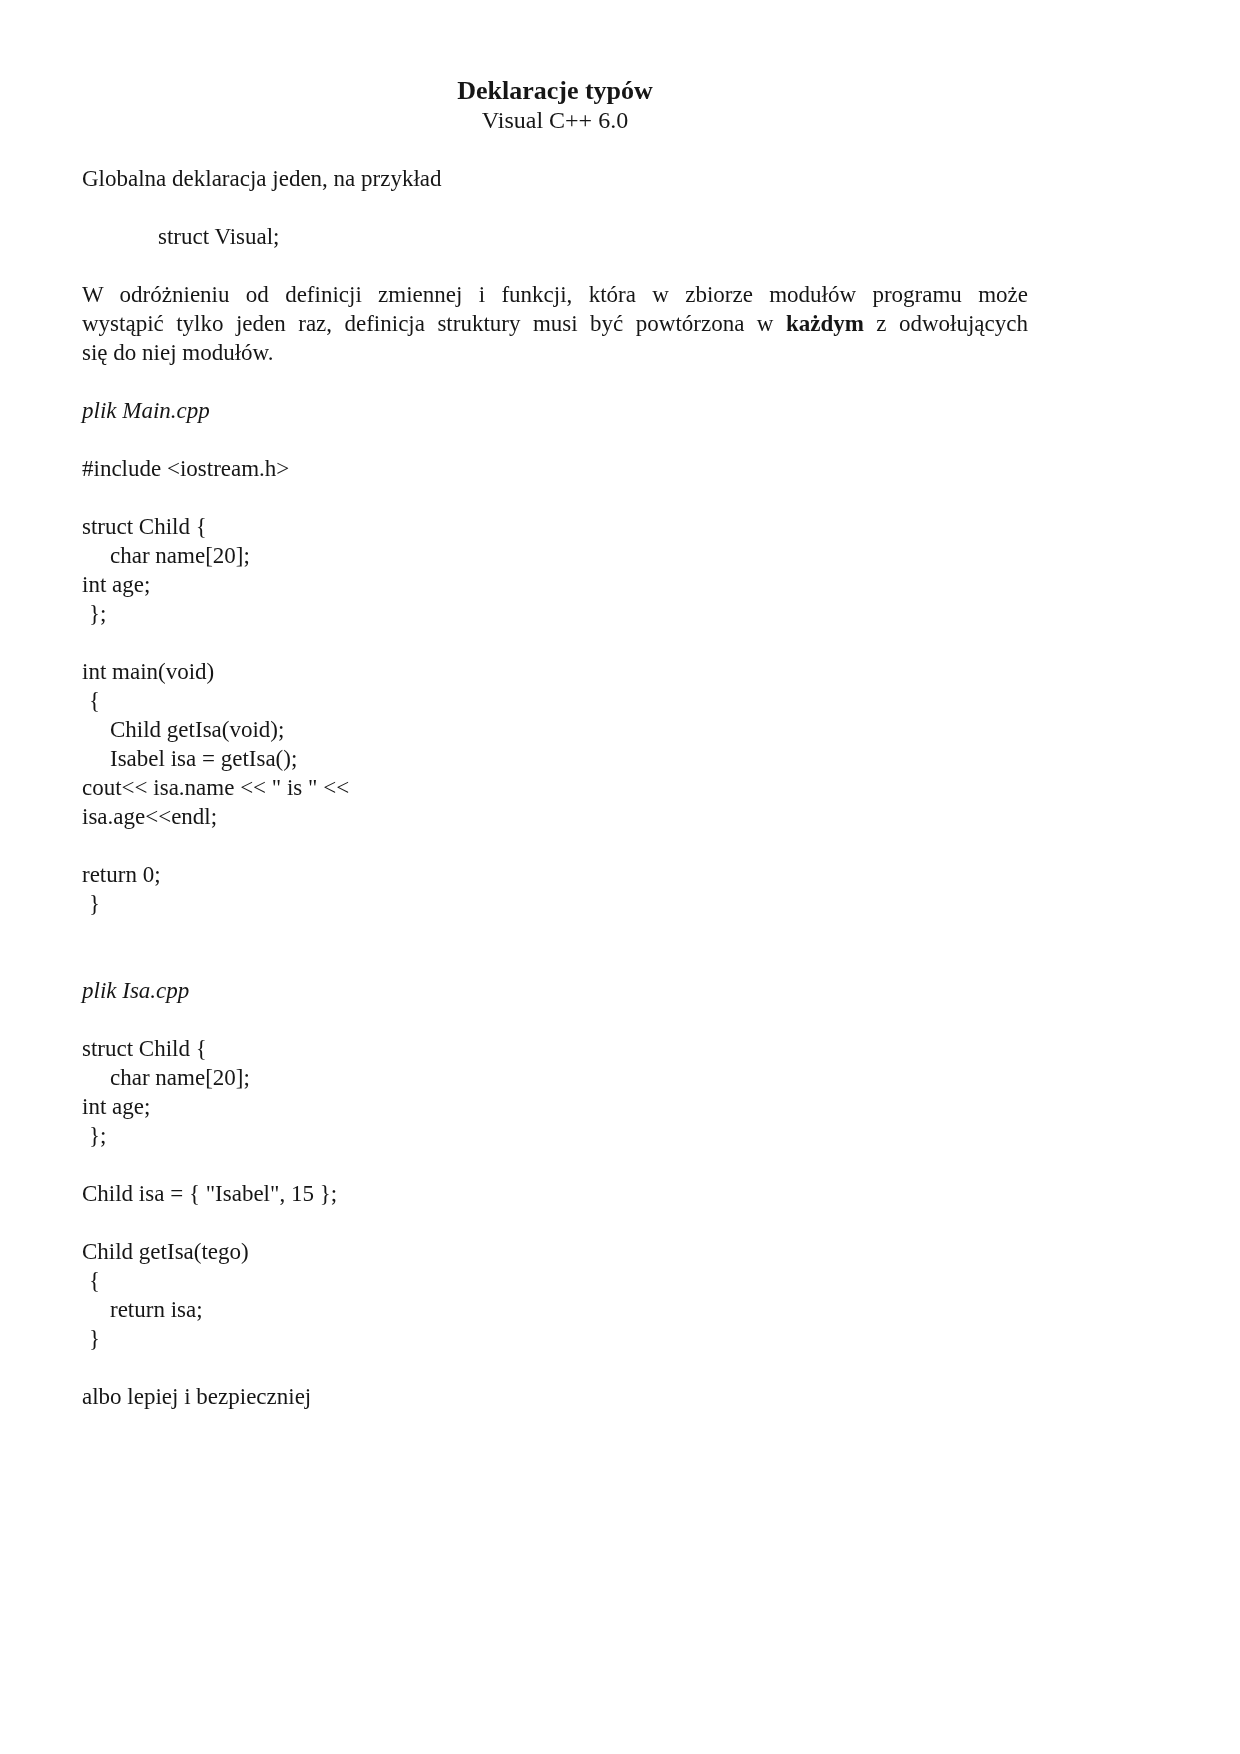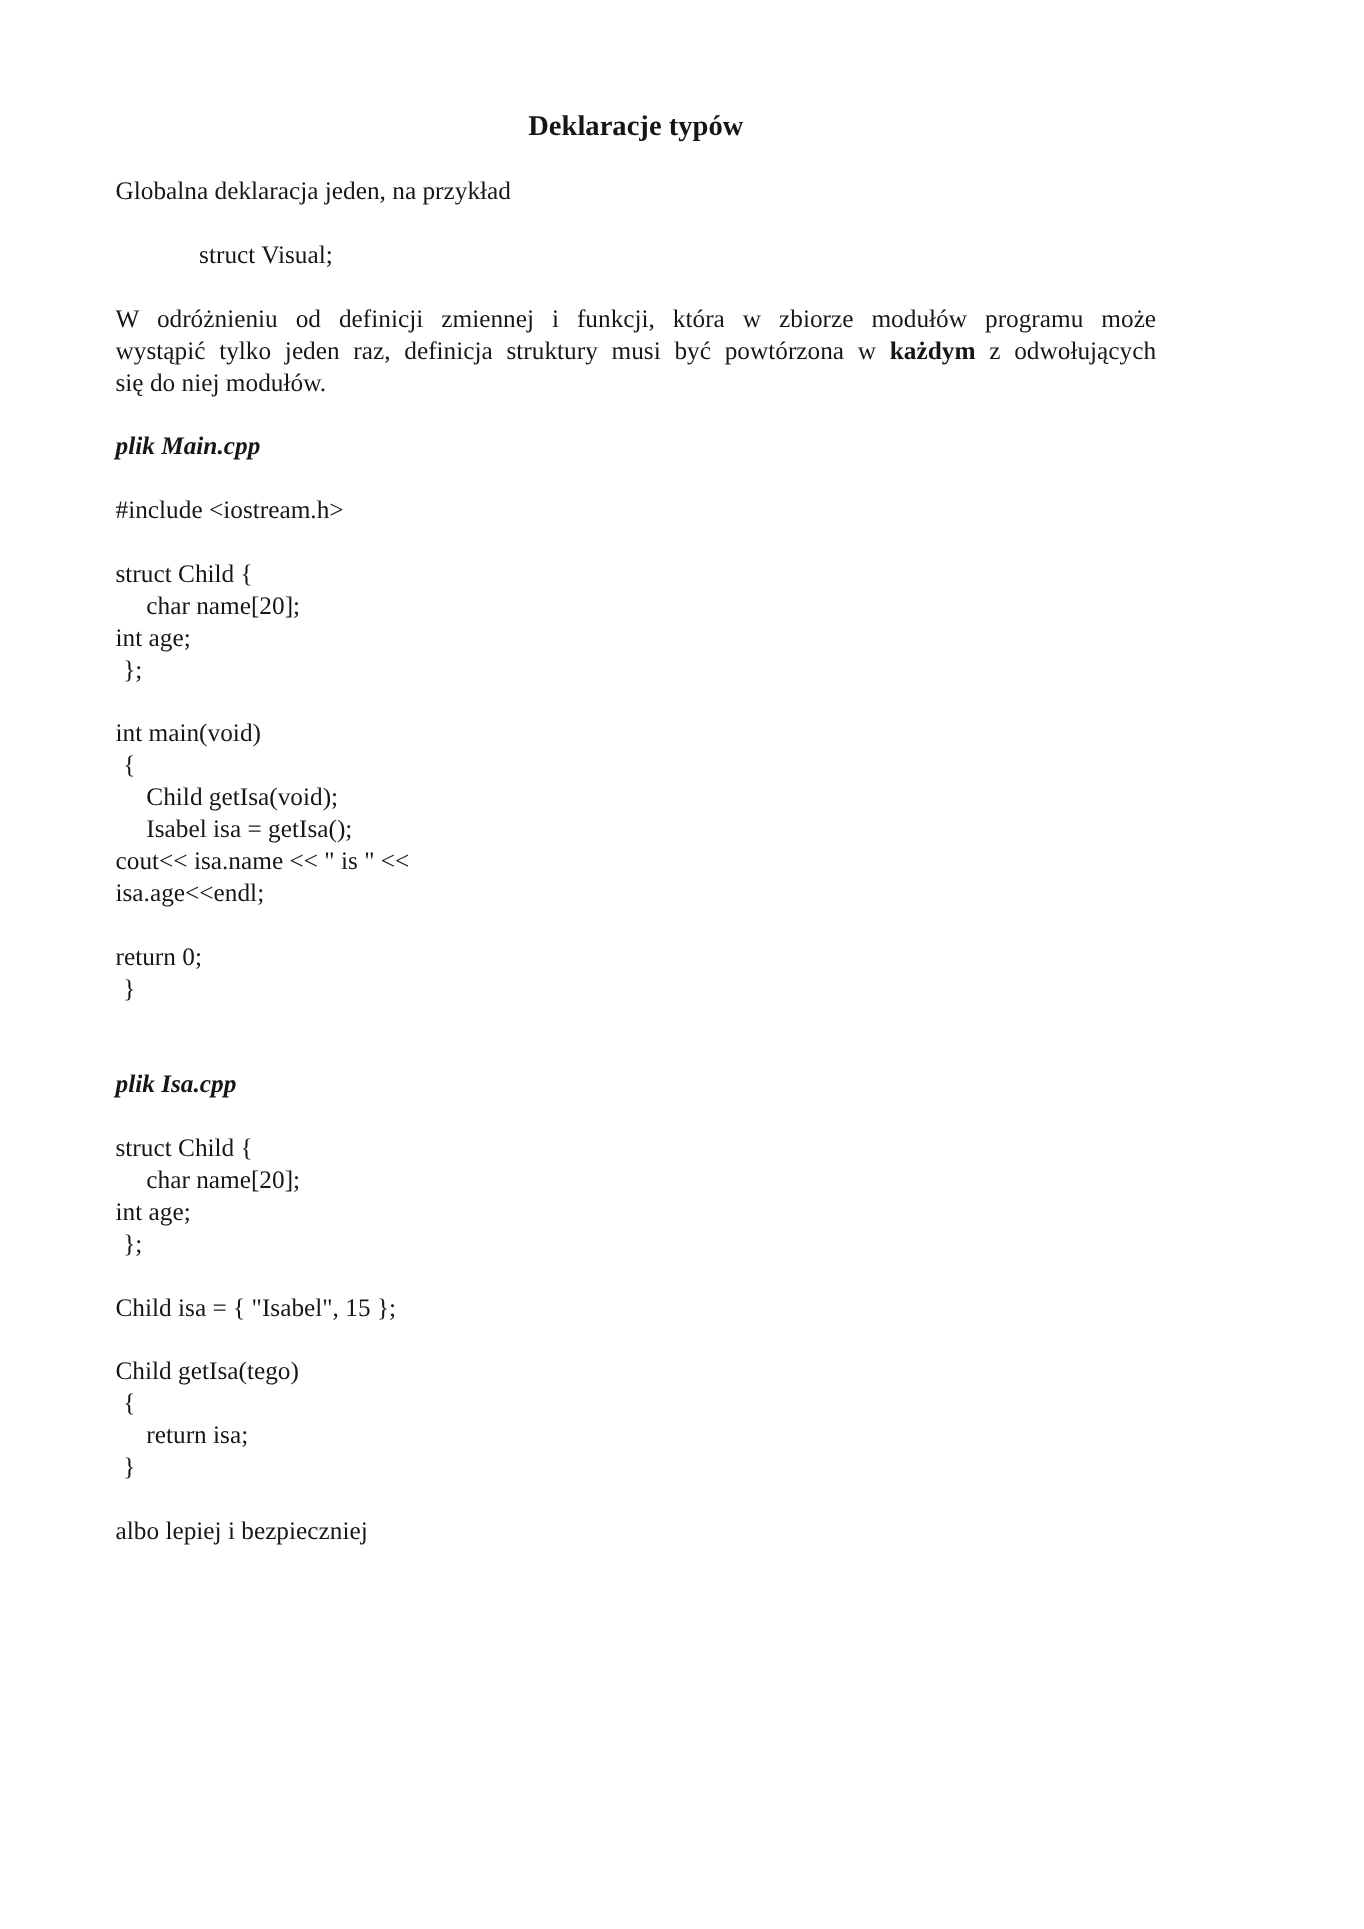--- a/index.html
+++ b/index.html
@@ -10,22 +10,22 @@
   .page {
     position: relative;
     width: 1240px;
     height: 1754px;
     background: #ffffff;
     overflow: hidden;
   }
   .doc {
     box-sizing: border-box;
     width: 946px;
-    margin-left: 105px;
-    padding-top: 100px;
+    margin-left: 82px;
+    padding-top: 76px;
     color: #161616;
     font-family: "Liberation Serif", "DejaVu Serif", serif;
     font-size: 23px;
     line-height: 29px;
   }
   .center { text-align: center; }
   .title {
     font-weight: bold;
     font-size: 26px;
     line-height: 30px;
@@ -36,35 +36,36 @@
   }
   .gap  { margin-top: 29px; }
   .gap2 { margin-top: 58px; }
   .indent-example { padding-left: 76px; }
   
   .jline {
     text-align: justify;
     text-align-last: justify;
   }
   .heading {
-    font-weight: bold;
+    font-weight: normal;
     font-style: italic;
   }
   .cline { min-height: 29px; white-space: pre-wrap; }
   .ind1  { padding-left: 28px; }
   .indh  { padding-left: 7px; }
   b { font-weight: bold; }
 </style>
 </head>
 <body>
 
 <div class="page">
   <div class="doc">
 
     <div class="center title">Deklaracje typów</div>
+    <div class="center subtitle">Visual C++ 6.0</div>
 
     <div class="gap">Globalna deklaracja jeden, na przykład</div>
 
     <div class="gap indent-example">struct Visual;</div>
 
 
     <div class="gap">
       <div class="jline">W odróżnieniu od definicji zmiennej i funkcji, która w zbiorze modułów programu może</div>
       <div class="jline"><span>wystąpić tylko jeden raz, definicja struktury musi być powtórzona w </span><b>każdym</b><span> z odwołujących</span></div>
       <div>się do niej modułów.</div>

